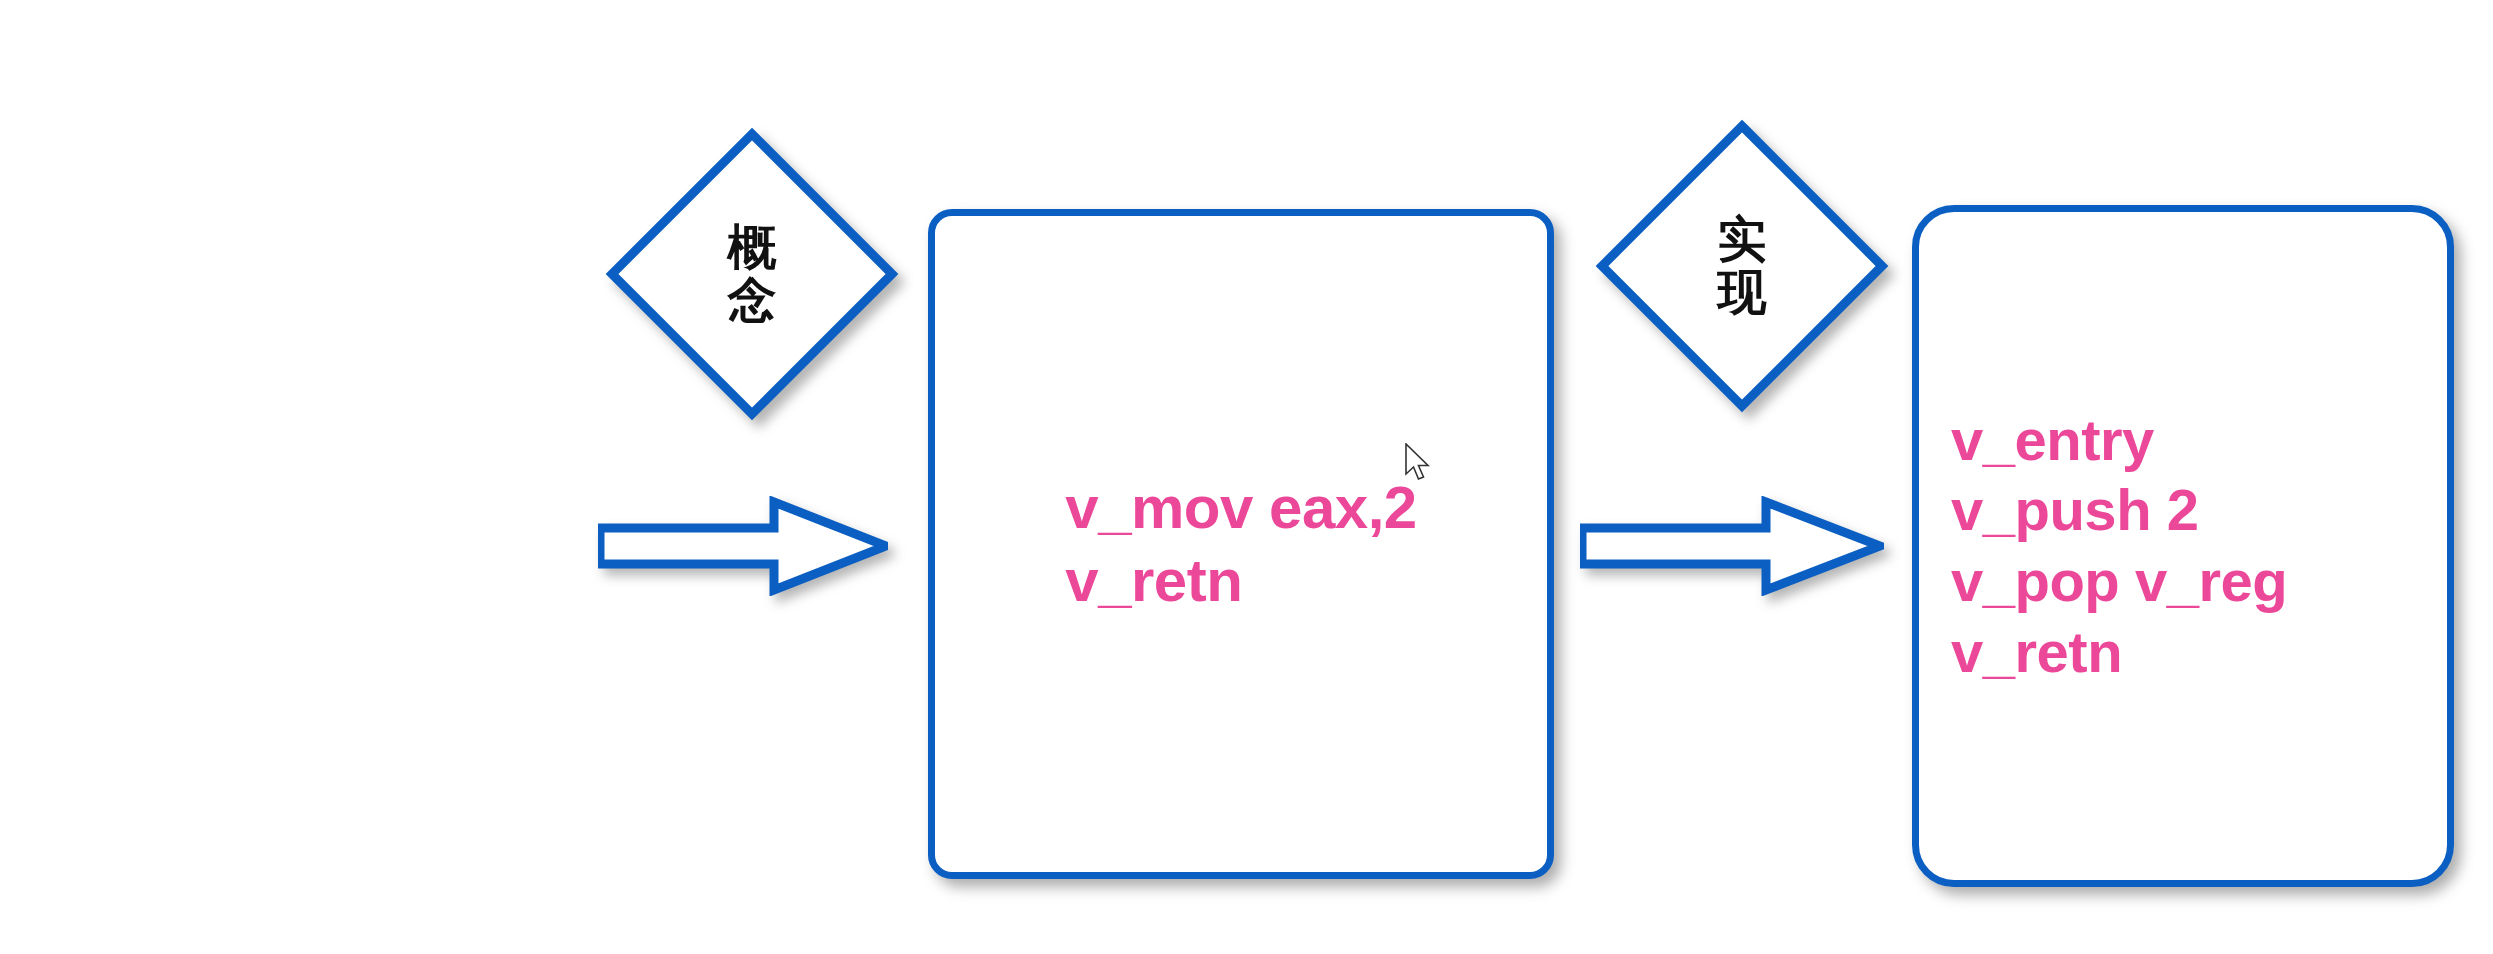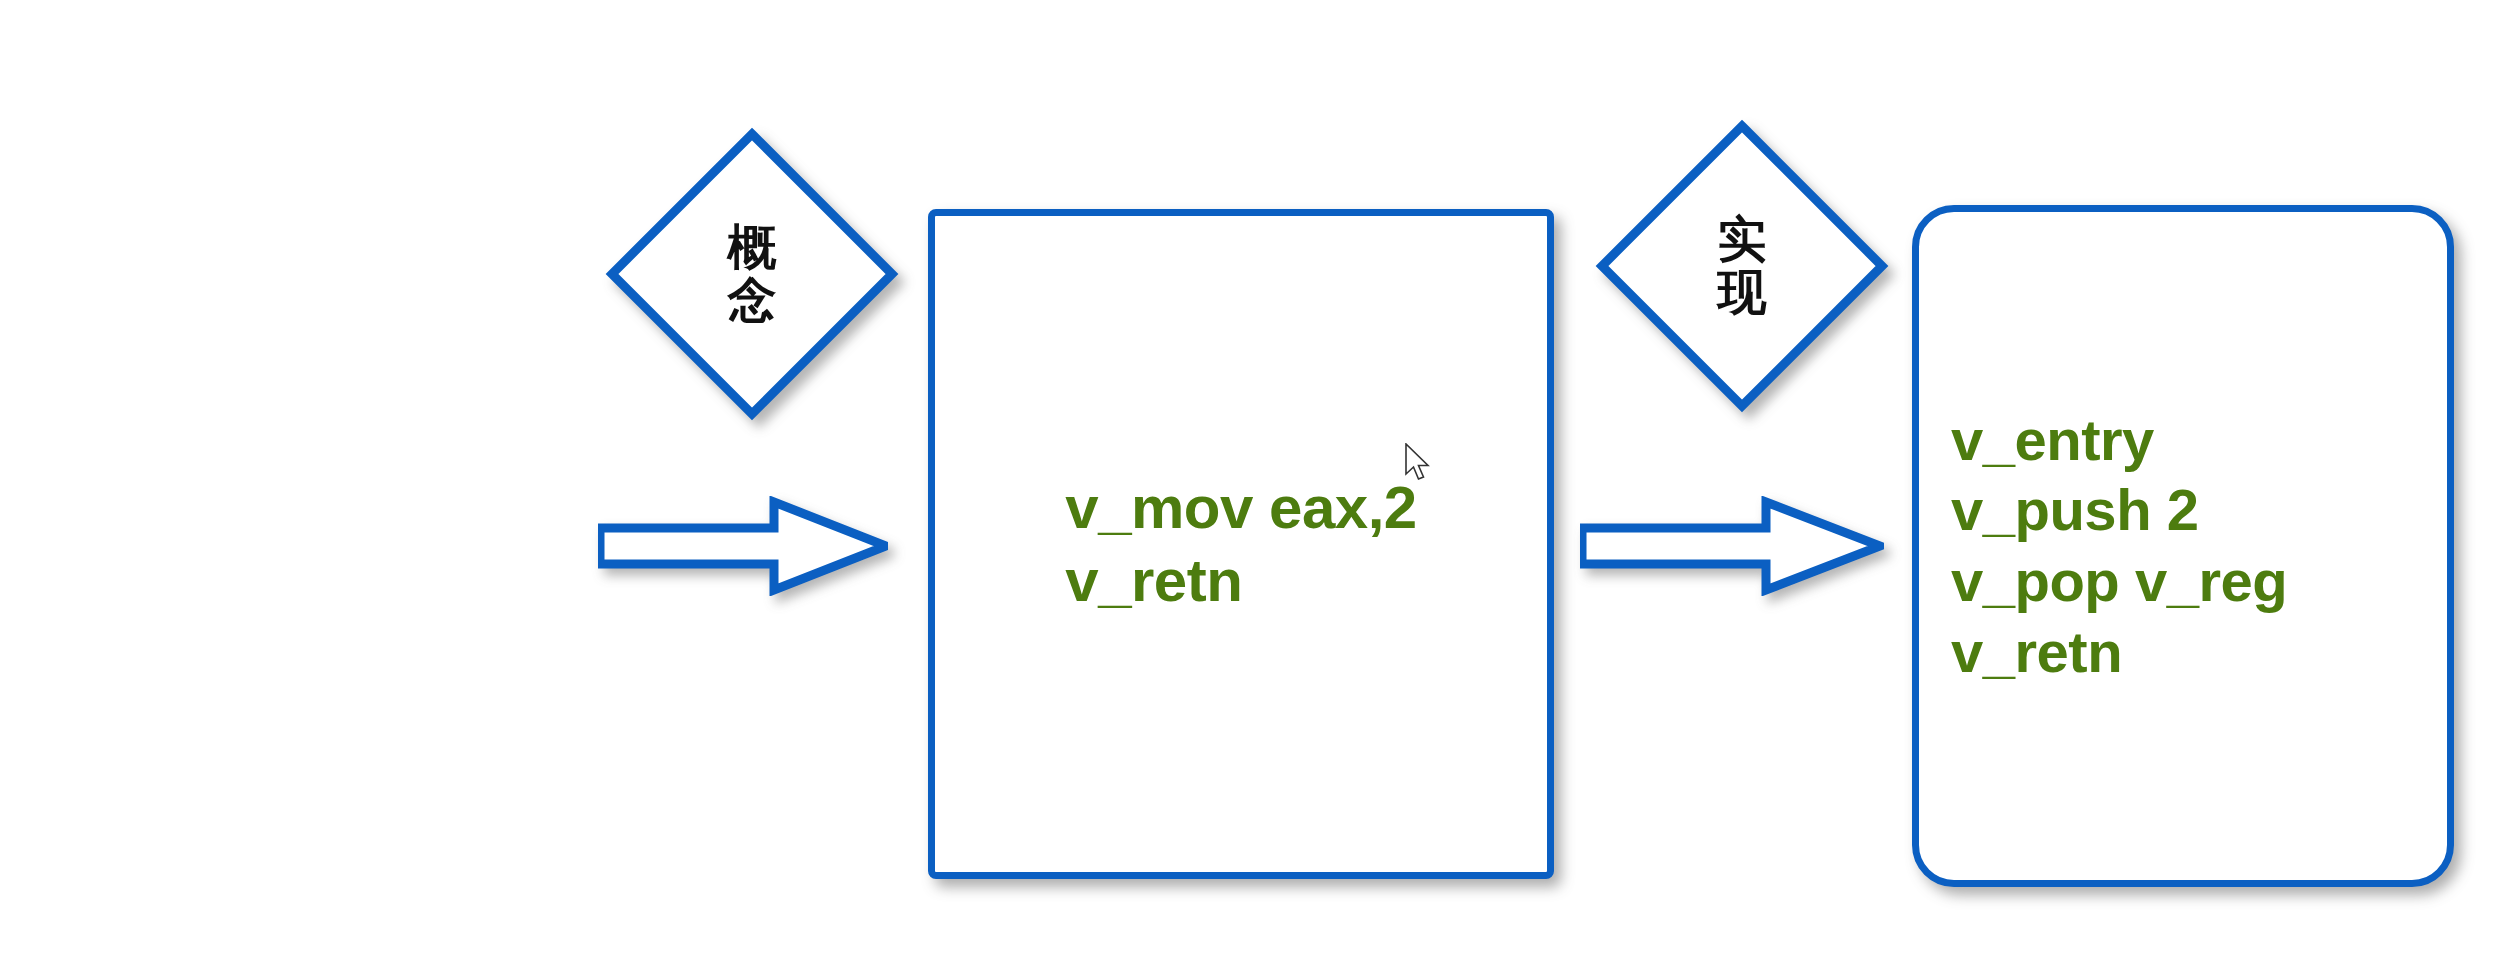--- a/index.html
+++ b/index.html
@@ -22,39 +22,39 @@
     background: #ffffff;
     border: 7px solid #0B5FC2;
     box-sizing: border-box;
     display: flex;
     align-items: center;
     justify-content: flex-start;
     filter: drop-shadow(7px 8px 7px rgba(60,60,60,0.42));
   }
   .box-text {
     font-weight: bold;
-    color: #4d7c0f;
+    color: #ec4899;
     line-height: 1.22;
     white-space: pre;
     letter-spacing: -0.5px;
   }
 
   #box-concept {
     left: 92px;  top: 209px;
     width: 474px; height: 662px;
     border-radius: 66px;
     padding-left: 0px;
     justify-content: center;
   }
   #box-concept .box-text { font-size: 60px; text-align: left; }
 
   #box-vm-code {
     left: 928px; top: 209px;
     width: 626px; height: 670px;
-    border-radius: 8px;
+    border-radius: 24px;
     justify-content: center;
   }
   #box-vm-code .box-text { font-size: 60px; text-align: left; }
 
   #box-vm-impl {
     left: 1912px; top: 205px;
     width: 542px; height: 682px;
     border-radius: 42px;
     justify-content: flex-start;
     padding-left: 32px;

